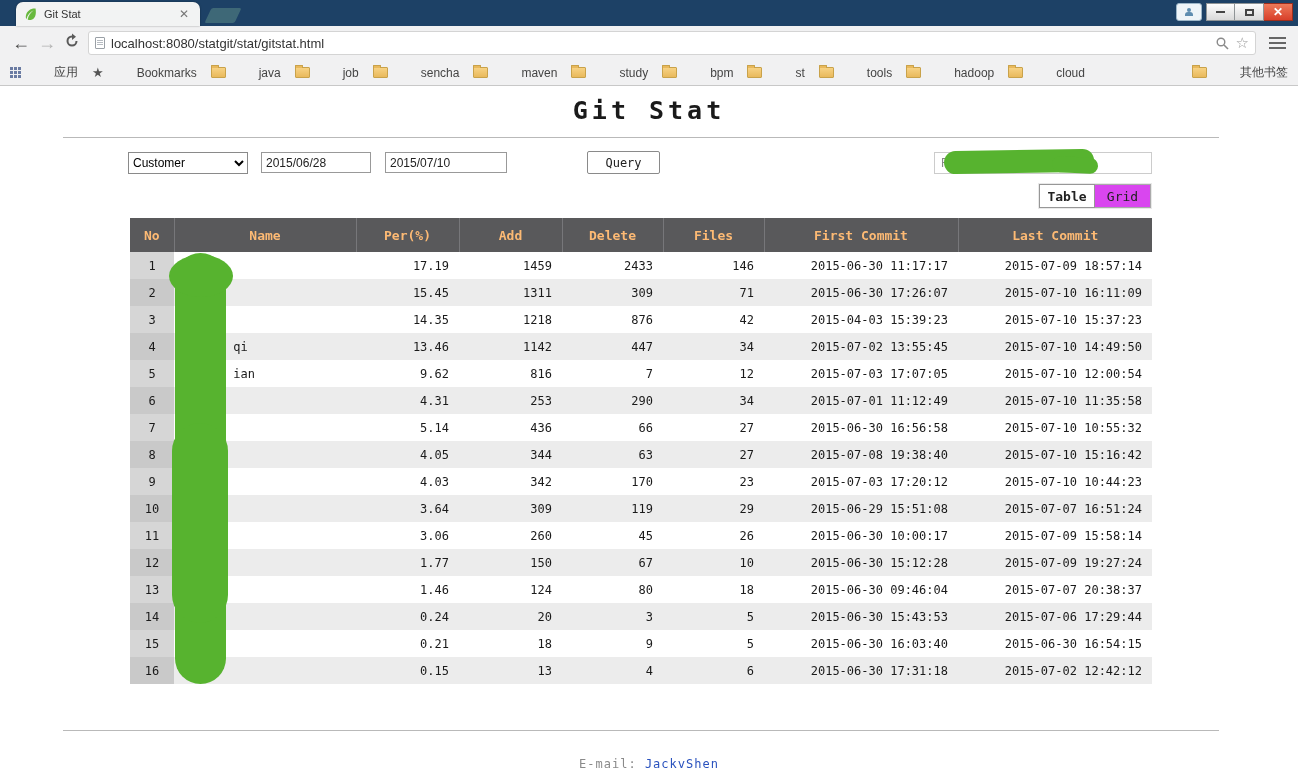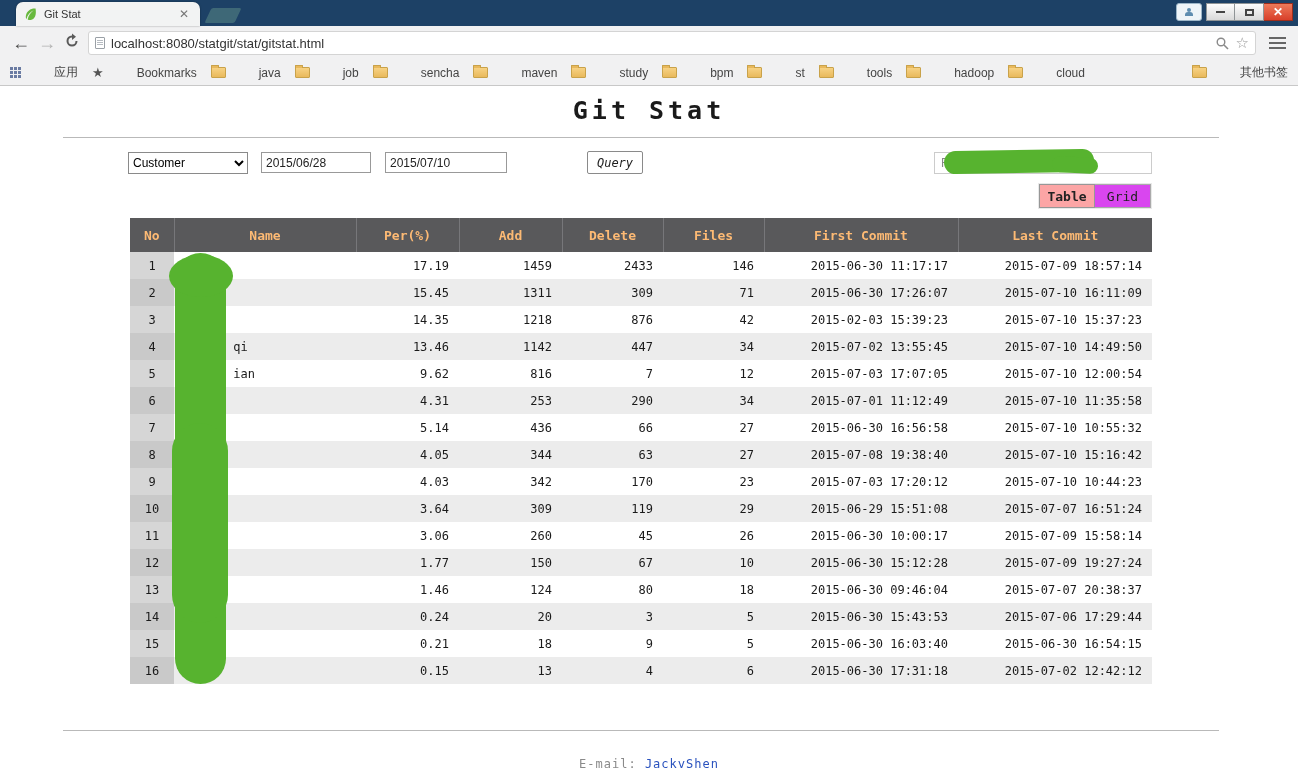--- a/index.html
+++ b/index.html
@@ -64,31 +64,31 @@
                 color:#1a1a1a; padding:10px 0 12px; font-family:"DejaVu Sans Mono", monospace; }
   hr.rule { border:none; border-top:1px solid #b9b9b9; margin:0 79px 0 63px; }
 
   .controls { display:flex; align-items:center; margin:13px 146px 0 128px; }
   .sel { width:120px; height:22px; font-size:12px; font-family:"Liberation Sans",sans-serif;
          border:1px solid #8a8a8a; background:#fff; }
   .txt { height:21px; border:1px solid #999; font-size:12px; padding:0 4px;
          font-family:"Liberation Sans",sans-serif; color:#222; }
   .date-from { width:110px; margin-left:13px; }
   .date-to   { width:122px; margin-left:14px; }
-  .query-btn { margin-left:80px; width:56px; height:23px; background:#fff; border:1px solid #8a8a8a;
-               border-radius:2px; font-family:"DejaVu Sans Mono",monospace; font-size:12px; color:#222;font-style:italic; }
+  .query-btn { margin-left:80px; width:73px; height:23px; background:#fff; border:1px solid #8a8a8a;
+               border-radius:2px; font-family:"DejaVu Sans Mono",monospace; font-size:12px; color:#222; }
   .path-wrap { margin-left:auto; position:relative; }
   .path-input { width:218px; height:22px; border:1px solid #ccc; font-size:12px; color:#888;
                 padding:0 6px; font-family:"Liberation Sans",sans-serif; }
 
   .toggle-row { display:flex; justify-content:flex-end; margin:9px 146px 0 0; }
   .toggle-wrap { background:#e9e9e9; padding:1px; display:flex; }
   .tg-btn { height:24px; min-width:56px; font-family:"DejaVu Sans Mono",monospace; font-size:13px;
             border:1px solid #aaa; background:#d946ef; color:#222; }
-  .tg-btn.active { background:#fca5a5; border-color:#979797; font-weight:bold; }
+  .tg-btn.active { background:#ffffff; border-color:#979797; font-weight:bold; }
   .tg-btn + .tg-btn { border-left:none; }
 
   .table-wrap { position:relative; margin:9px 146px 0 130px; }
   table.stat { border-collapse:collapse; width:1022px; table-layout:fixed; }
   table.stat th { background:#59595b; color:#fdba74; font-weight:bold; font-size:13px; height:34px;
                   border-right:1px solid #77777a; font-family:"DejaVu Sans Mono",monospace; }
   table.stat th:last-child { border-right:none; }
   table.stat td { height:27px; font-size:12px; color:#1a1a1a; padding:0 10px;
                   font-family:"DejaVu Sans Mono",monospace; white-space:nowrap; overflow:hidden; }
   table.stat tr:nth-child(even) td { background:#ececec; }
@@ -316,21 +316,21 @@
             <td class="date">2015-06-30 17:26:07</td>
             <td class="date">2015-07-10 16:11:09</td>
           </tr>
           <tr>
             <td class="no">3</td>
             <td class="name"><span>q</span></td>
             <td class="num">14.35</td>
             <td class="num">1218</td>
             <td class="num">876</td>
             <td class="num">42</td>
-            <td class="date">2015-02-03 15:39:23</td>
+            <td class="date">2015-04-03 15:39:23</td>
             <td class="date">2015-07-10 15:37:23</td>
           </tr>
           <tr>
             <td class="no">4</td>
             <td class="name"><span>X</span><span class="gap"></span><span>qi</span></td>
             <td class="num">13.46</td>
             <td class="num">1142</td>
             <td class="num">447</td>
             <td class="num">34</td>
             <td class="date">2015-07-02 13:55:45</td>

